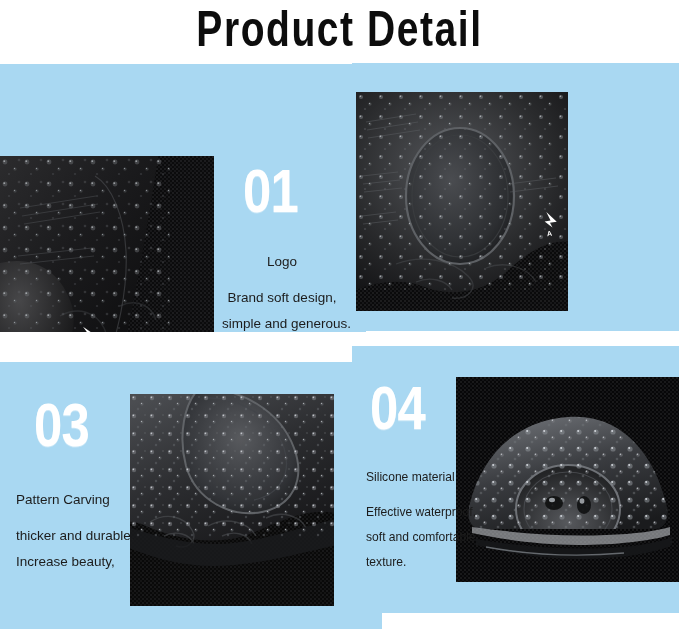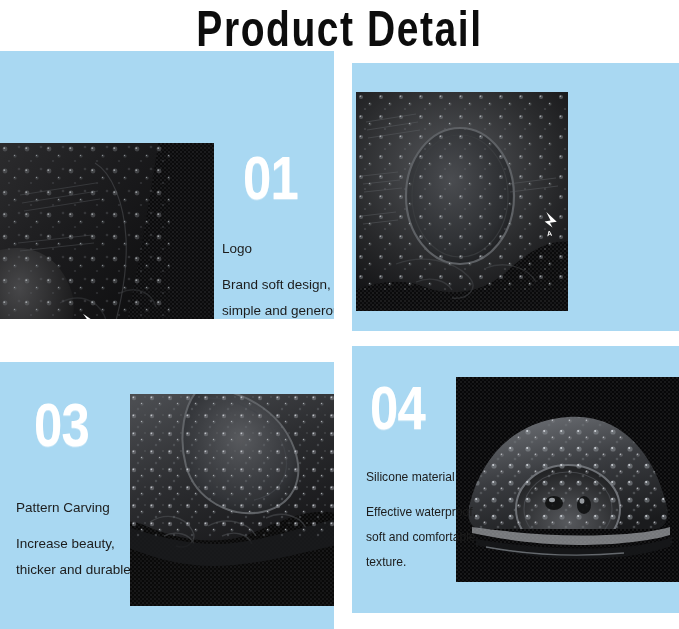--- a/index.html
+++ b/index.html
@@ -30,23 +30,23 @@
     white-space:nowrap;
     -webkit-font-smoothing:none;
   }
 
   
   .panel{
     position:absolute;
     background:#a9d8f2;
     overflow:hidden;
   }
-  #panel-01{left:0;   top:51px;  width:334px; height:268px;}
+  #panel-01{left:0;   top:64px;  width:334px; height:268px;padding-left:32px;}
   #panel-02{left:352px;top:63px; width:327px; height:268px;}
-  #panel-03{left:0;   top:362px; width:334px; height:267px;}
+  #panel-03{left:0;   top:362px; width:334px; height:267px;padding-left:48px;}
   #panel-04{left:352px;top:346px;width:327px; height:267px;}
 
   .panel-inner{position:absolute;inset:0;}
 
   
   .photo{
     position:absolute;
     background:#0a0a0a;
     overflow:hidden;
   }
@@ -85,21 +85,21 @@
   .txt.wide .heading{font-size:13.5px;}
 
   
   .txt.narrow{
     font-family:"Liberation Sans Narrow","Liberation Sans","DejaVu Sans Condensed",sans-serif;
     font-size:13px;line-height:19px;
     transform:scaleX(0.93);transform-origin:left top;
   }
   .txt.narrow .heading{font-size:13px;}
 
-  #txt-01{left:222px;top:188px;width:120px;}
+  #txt-01{left:222px;top:188px;width:120px;text-align:center;}
   #txt-03{left:16px; top:490px;width:160px;}
   #txt-04{left:366px;top:483px;width:130px;}
 
   
   #panel-01 .num, #panel-01 .txt, #panel-02 .num, #panel-02 .txt,
   #panel-03 .num, #panel-03 .txt, #panel-04 .num, #panel-04 .txt{position:absolute;}
 </style>
 </head>
 <body>
 
@@ -269,25 +269,25 @@
             <path d="M78,132 C96,122 118,128 126,142"></path>
             <path d="M136,124 C152,116 170,122 176,134"></path>
             <path d="M34,142 C46,136 60,140 64,150"></path>
             <path d="M92,142 C104,136 118,140 122,150"></path>
           </g>
           <path d="M-6,132 C20,140 50,150 86,150 C124,150 160,136 210,124 L210,150 C160,162 120,172 84,172 C48,172 18,162 -6,152 Z" fill="#1a1b1d" opacity="0.85"></path>
           <rect x="-6" y="-6" width="216" height="150" fill="url(#drops3)" opacity="0.92"></rect>
         </svg>
       </div>
       <div class="num" id="num-03">03</div>
-      <div class="txt wide" id="txt-03" style="left:16px;top:128px;margin-top:8px;">
+      <div class="txt wide" id="txt-03" style="left:16px;top:128px;">
         <div class="heading">Pattern Carving</div>
         <div class="body">
+          <p>thicker and durable.</p>
           <p>Increase beauty,</p>
-          <p>thicker and durable.</p>
         </div>
       </div>
     </div>
   </div>
 
   <div class="panel" id="panel-04">
     <div class="panel-inner">
       <div class="photo" id="photo-04">
         <svg viewBox="0 0 223 205" preserveAspectRatio="none" aria-hidden="true">
           <defs>

